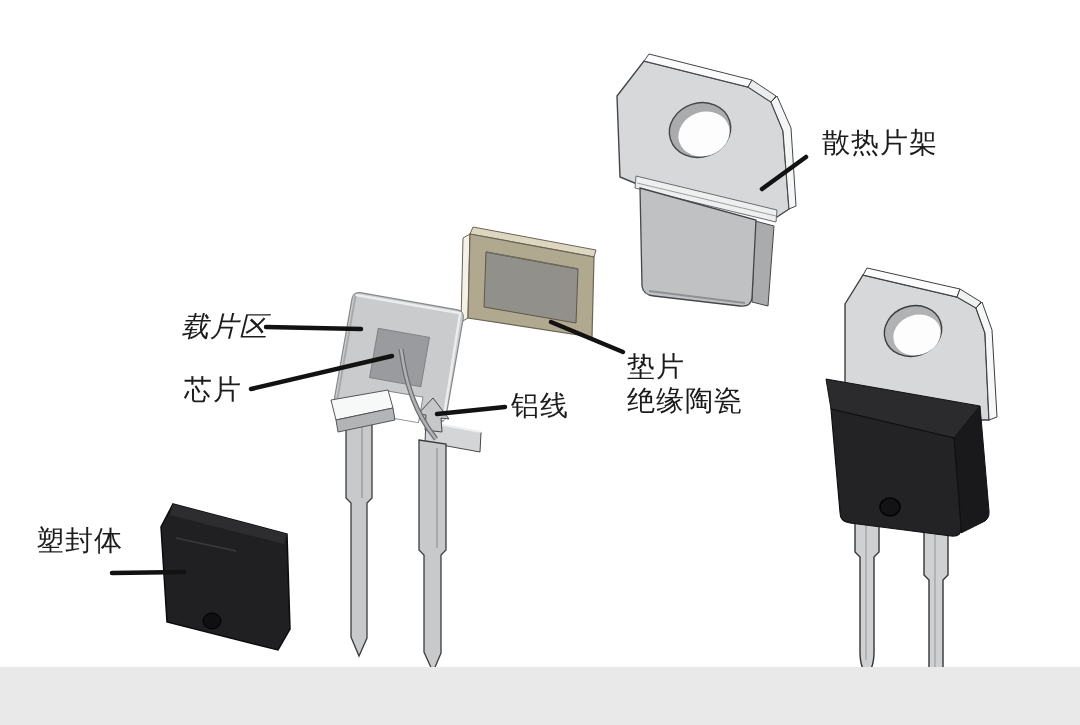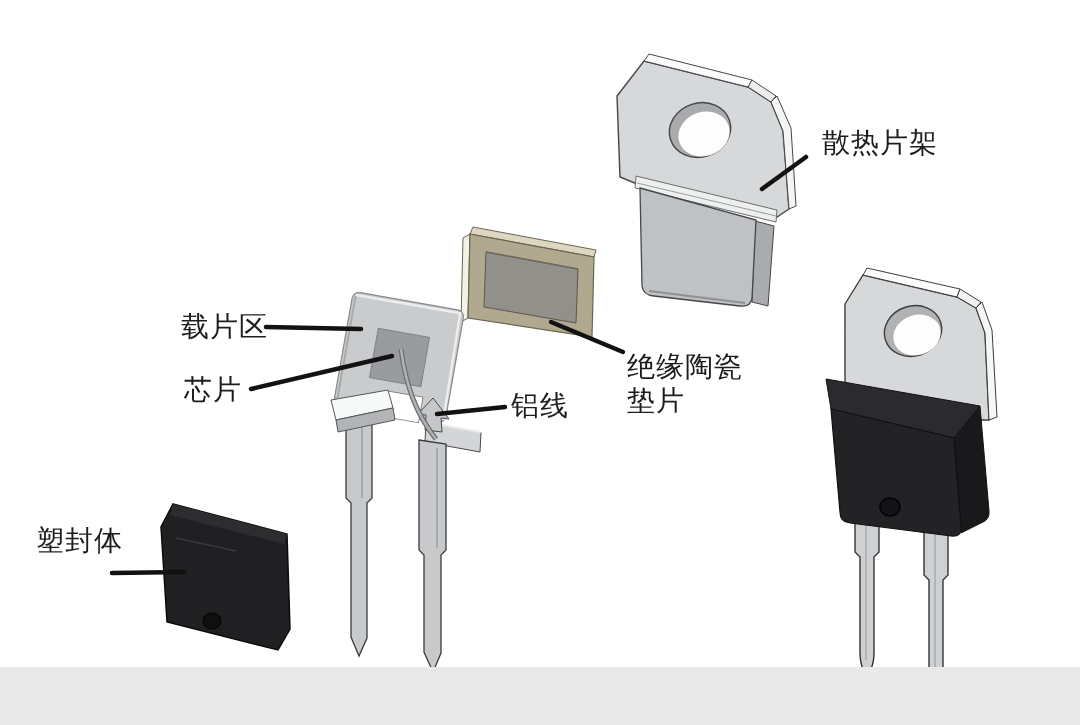--- a/index.html
+++ b/index.html
@@ -12,21 +12,21 @@
   .canvas{
     position:relative;width:1080px;height:667px;background:var(--bg);
     overflow:hidden;font-family:"Liberation Sans","DejaVu Sans",sans-serif;
   }
   .scene{position:absolute;left:0;top:0;}
   .lbl{
     position:absolute;color:var(--label-text);font-size:28px;line-height:34px;
     font-weight:500;letter-spacing:1px;white-space:nowrap;user-select:none;
   }
   .lbl-heatsink{left:822px;top:126px;}
-  .lbl-diepad{left:181px;top:310px;}
+  .lbl-diepad{left:181px;top:310px;font-style:italic;}
   .lbl-chip{left:184px;top:373px;}
   .lbl-wire{left:511px;top:391px;font-family:Liberation Mono, monospace;}
   .lbl-ceramic{left:627px;top:350px;}
   .lbl-mold{left:36px;top:524px;}
   .leader{stroke:var(--leader-line);stroke-width:4.5;stroke-linecap:round;}
   .outl{stroke:#44464a;}
 </style>
 </head>
 <body>
 
@@ -118,17 +118,17 @@
     <line class="leader" x1="505" y1="407" x2="437" y2="414"></line>
     <line class="leader" x1="623" y1="352" x2="551" y2="322"></line>
     <line class="leader" x1="112" y1="573" x2="184" y2="572"></line>
   </svg>
 
   <div class="lbl lbl-heatsink">散热片架</div>
   <div class="lbl lbl-diepad">载片区</div>
   <div class="lbl lbl-chip">芯片</div>
   <div class="lbl lbl-wire">铝线</div>
   <div class="lbl lbl-ceramic">
+    <span style="display:block">垫片</span>
     <span style="display:block">绝缘陶瓷</span>
-    <span style="display:block">垫片</span>
   </div>
   <div class="lbl lbl-mold">塑封体</div>
 </div>
 
 </body></html>

